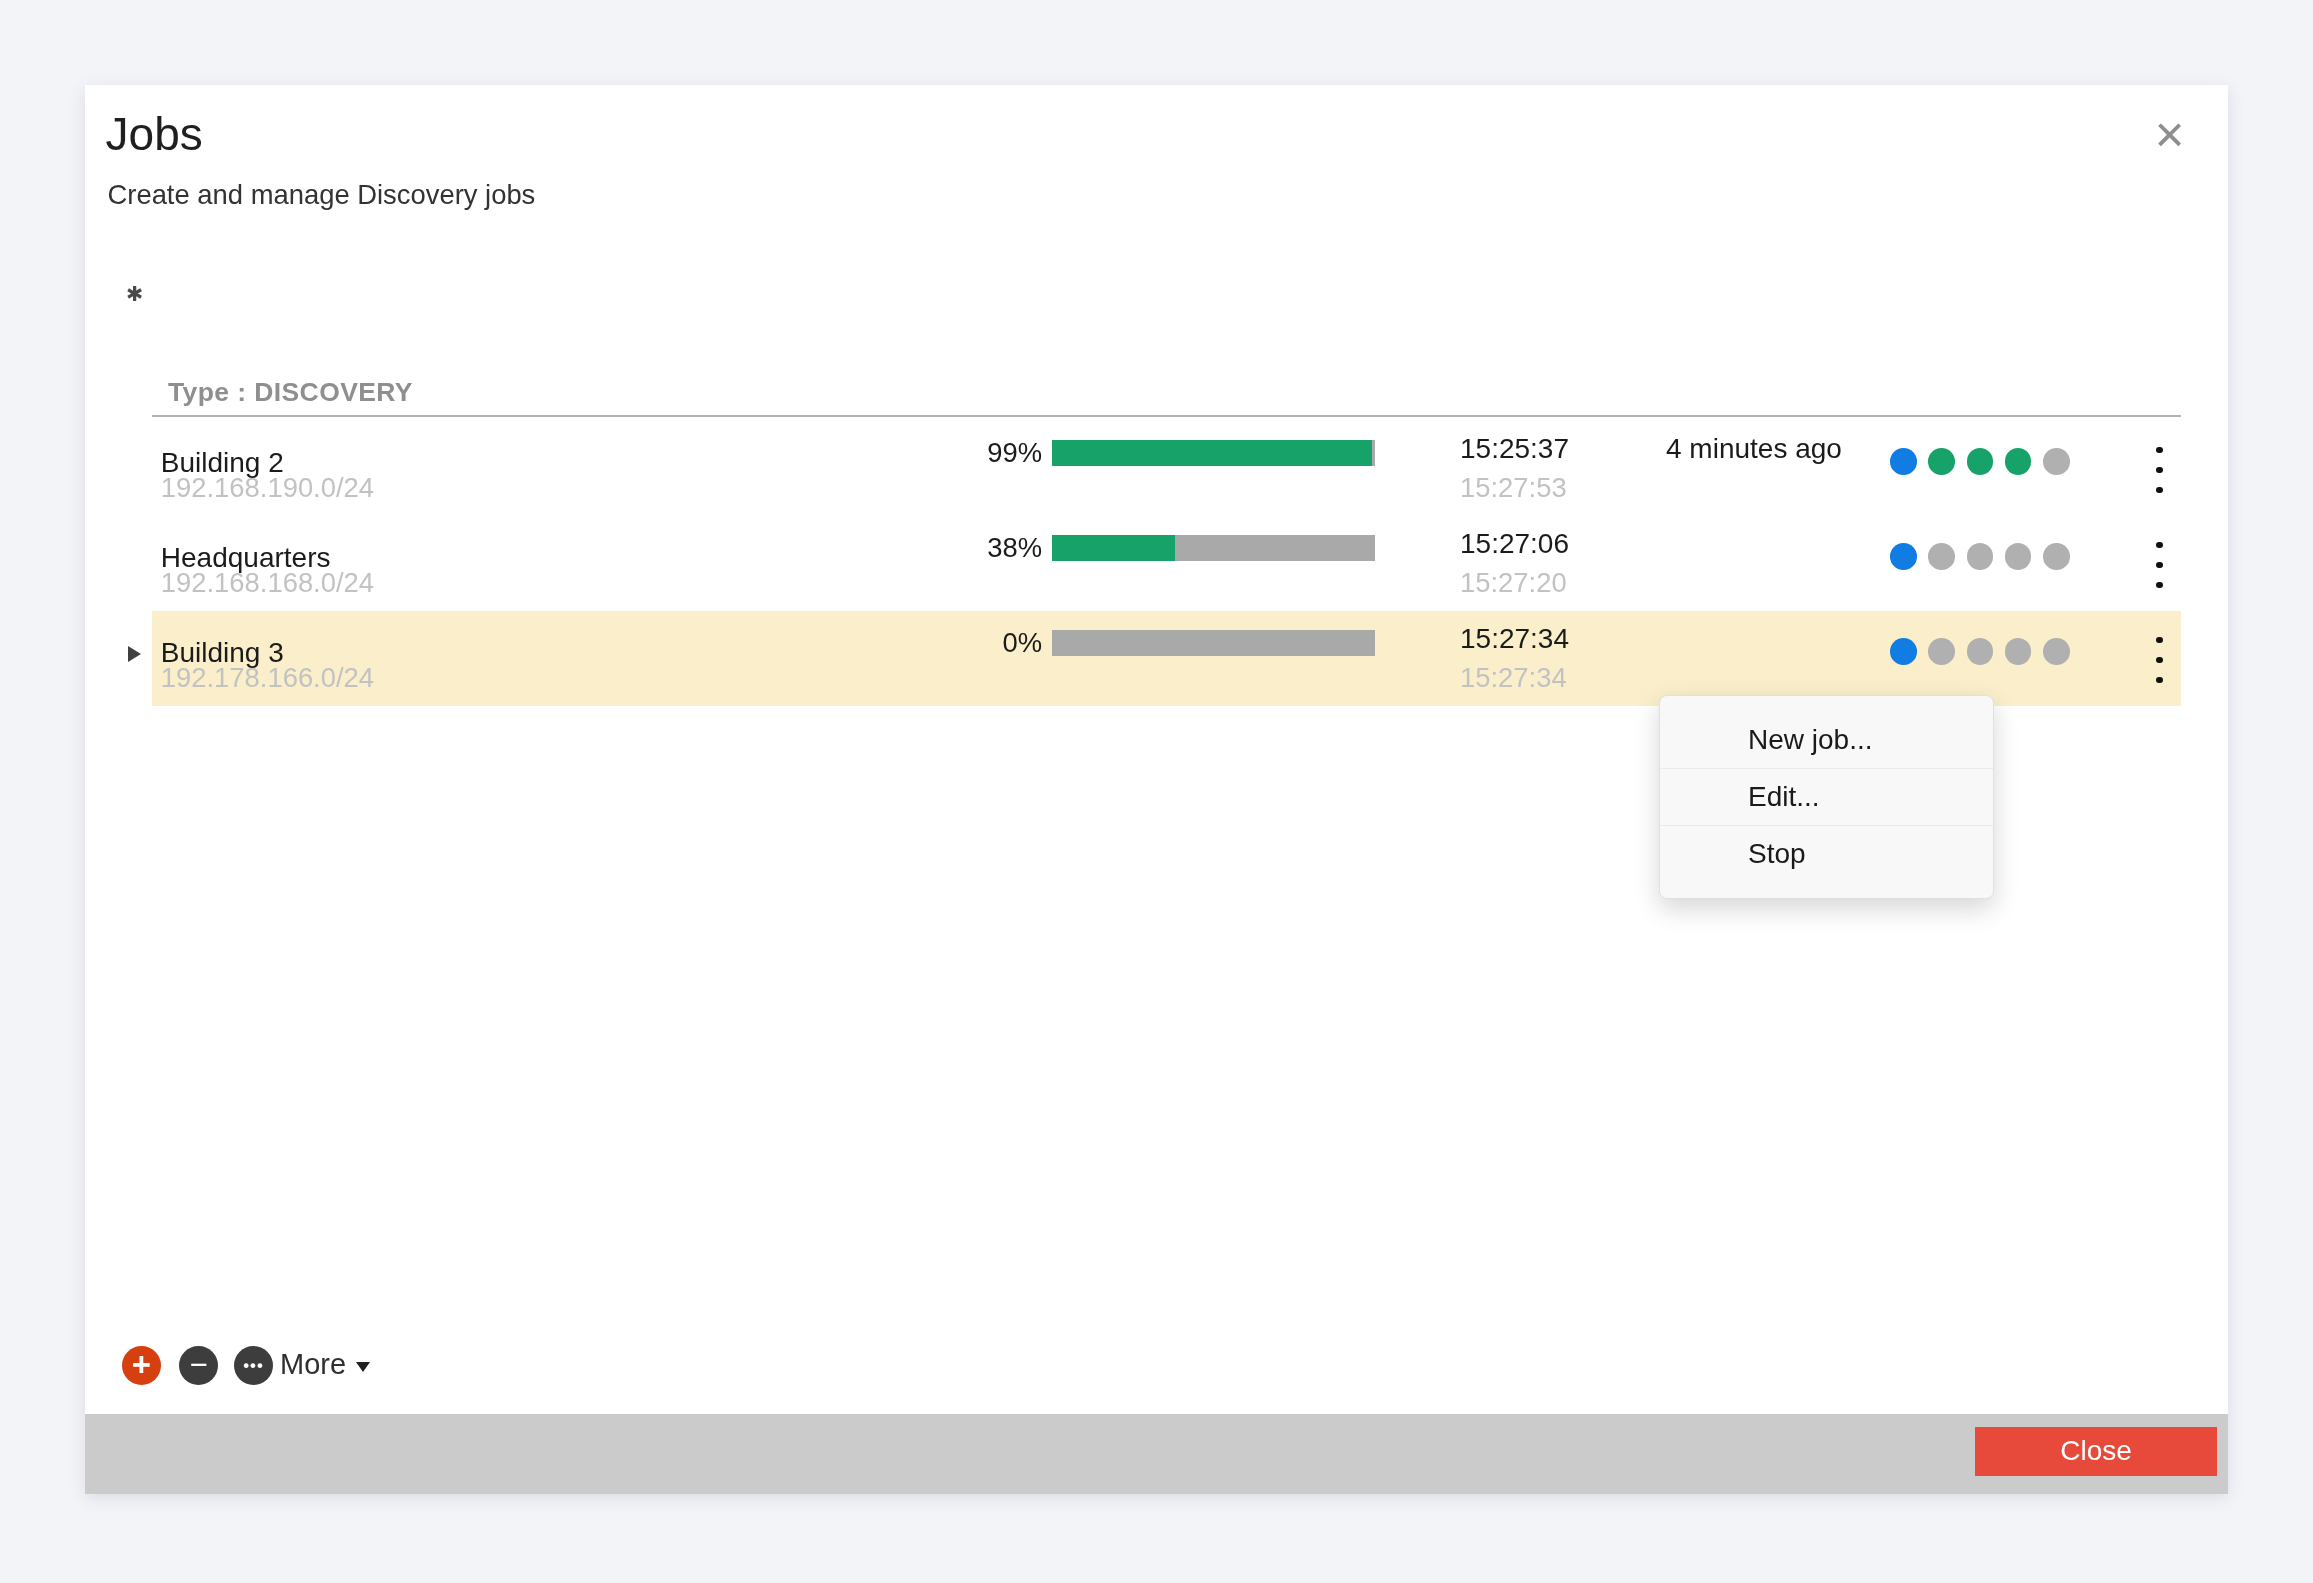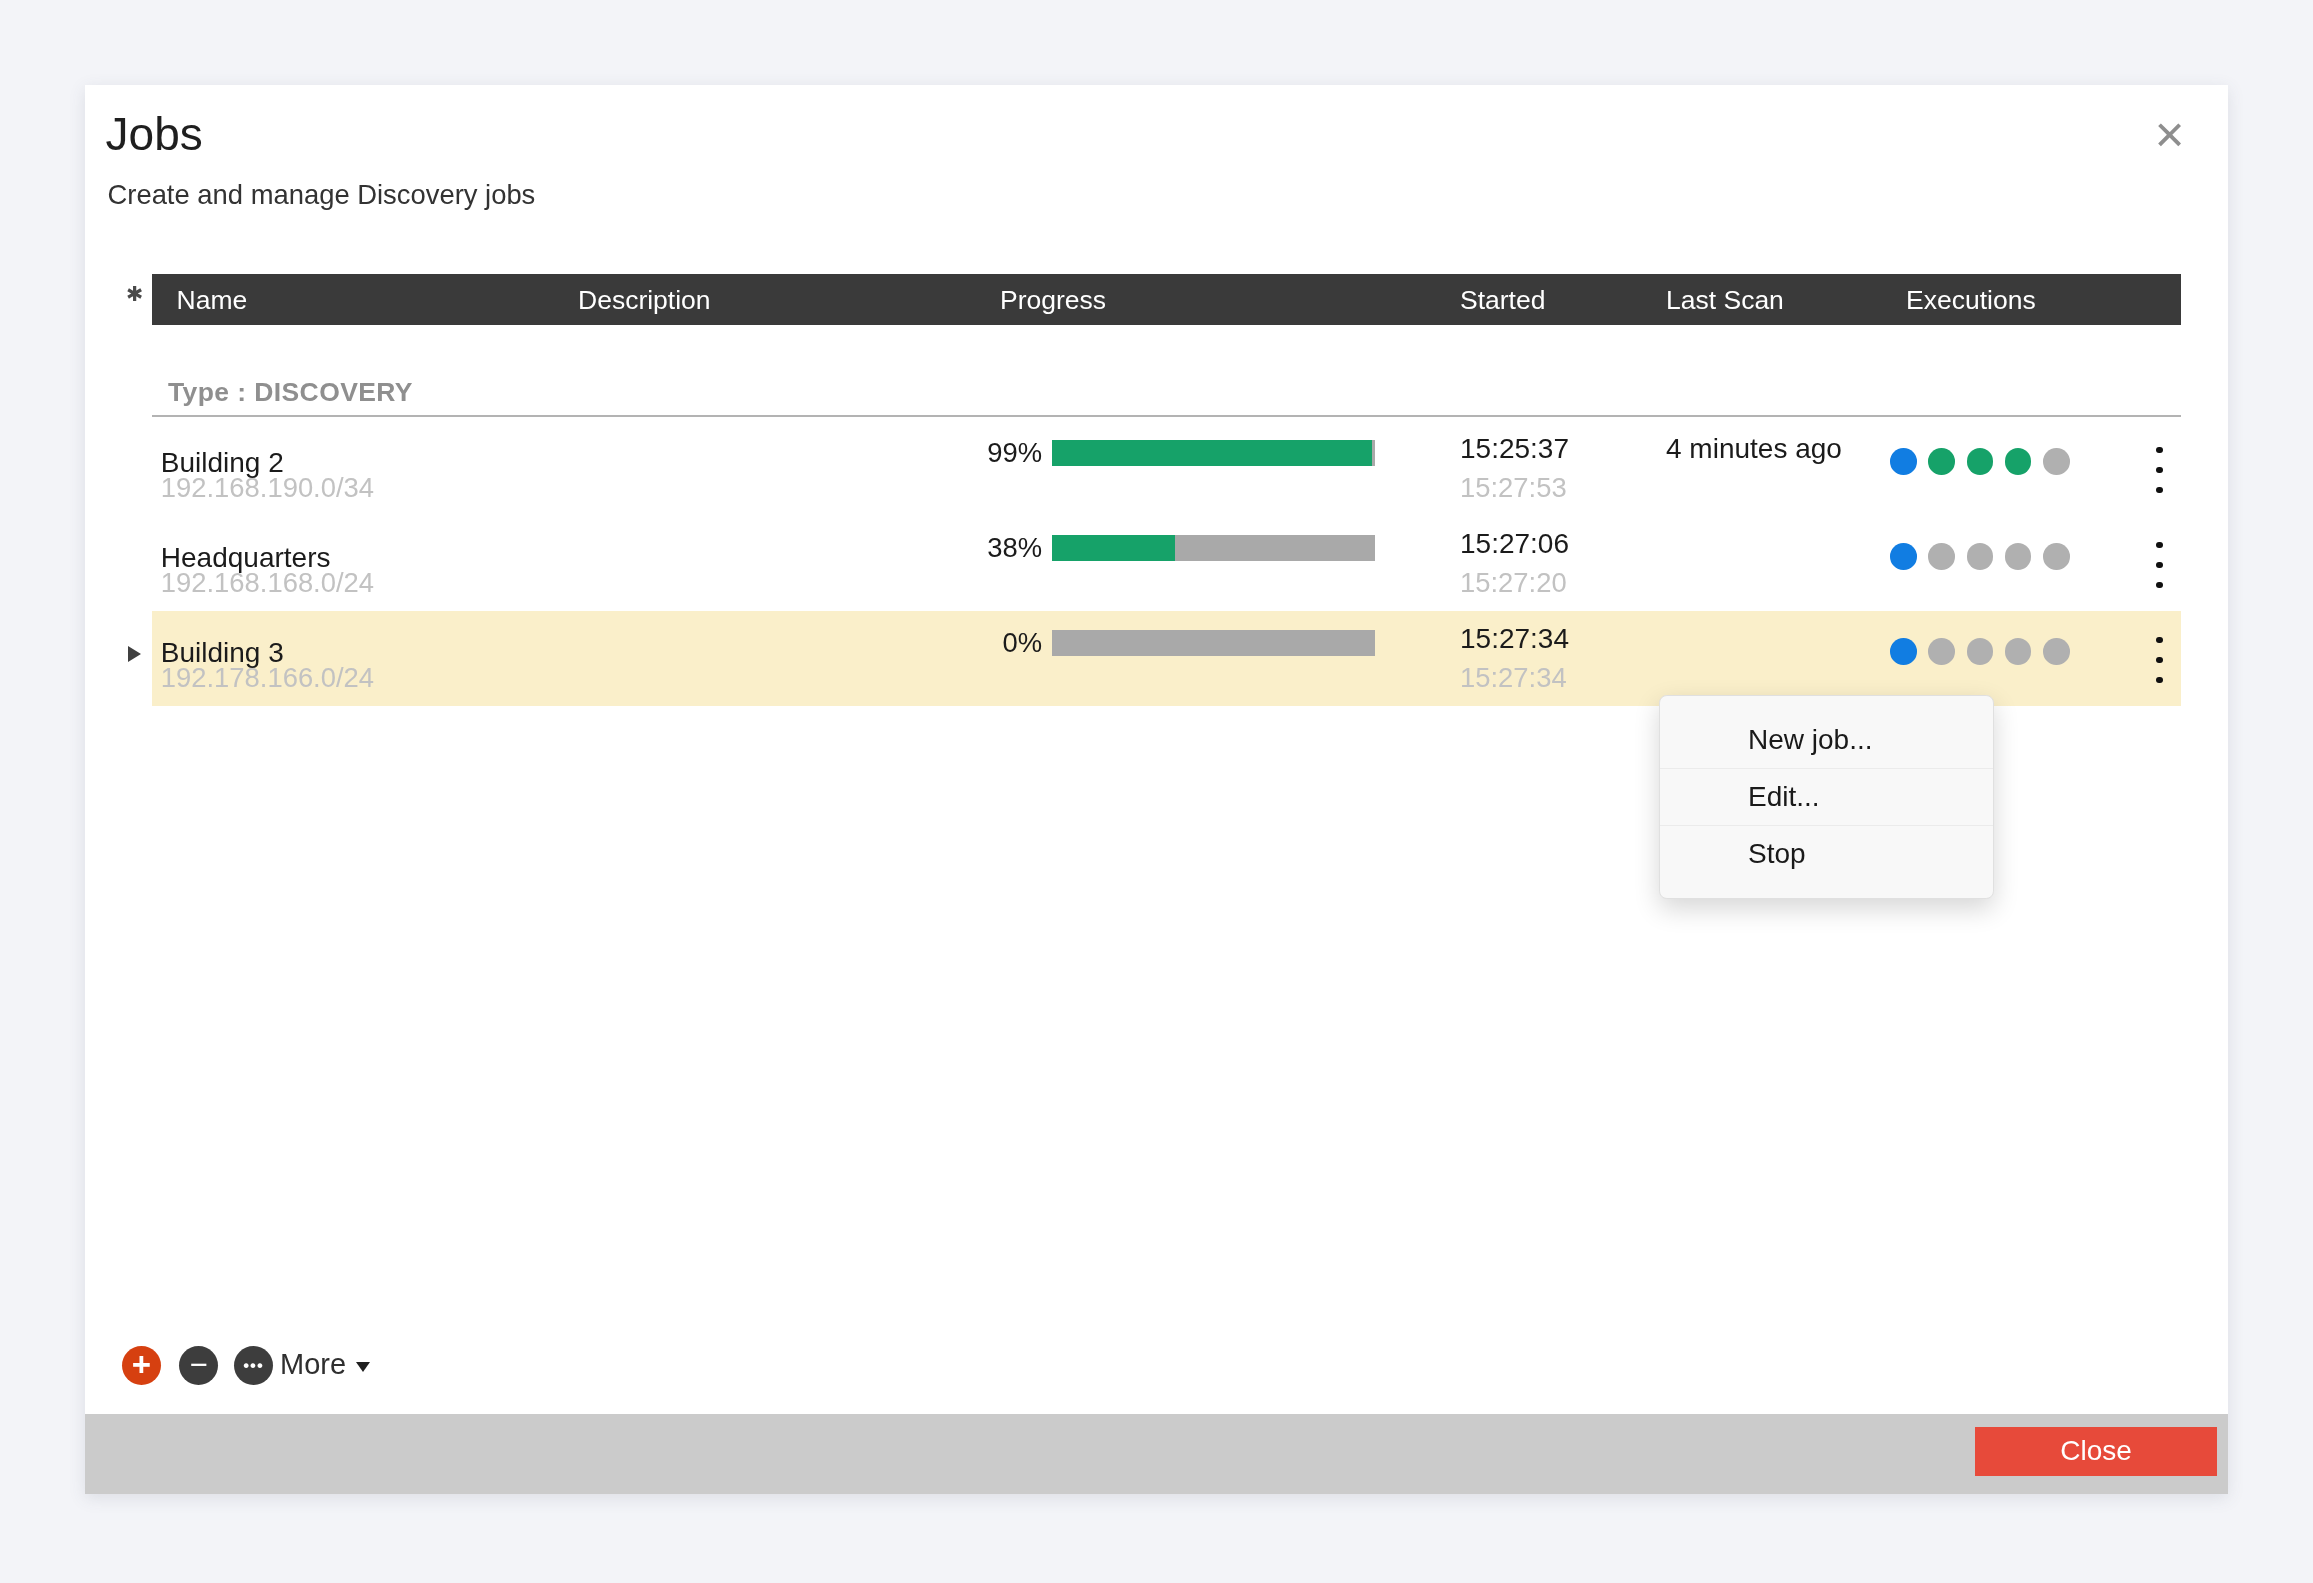--- a/index.html
+++ b/index.html
@@ -79,36 +79,28 @@
 <body>
 
 <div class="dialog">
 
   <div class="abs title">Jobs</div>
   <div class="abs subtitle">Create and manage Discovery jobs</div>
   <div class="abs close-x">✕</div>
 
   <div class="abs gear">✱</div>
 
-  <div class="abs thead" style="background: rgb(58, 58, 58);">
-    <div class="col c0">Name</div>
-    <div class="col c1">Description</div>
-    <div class="col c2">Progress</div>
-    <div class="col c3">Started</div>
-    <div class="col c4">Last Scan</div>
-    <div class="col c5">Executions</div>
-  </div>
 
   <div class="abs group-label">Type : DISCOVERY</div>
   <div class="abs divider"></div>
 
   <div class="abs rows">
       <div class="row">
     <div class="name">Building 2</div>
-    <div class="subnet">192.168.190.0/34</div>
+    <div class="subnet">192.168.190.0/24</div>
     <div class="pct">99%</div>
     <div class="bar" style="background: rgb(169, 169, 169);">
       <div class="bar-fill" style="width: 99%; background: rgb(22, 162, 105);"></div>
     </div>
     <div class="started">15:25:37</div>
     <div class="started-sub">15:27:53</div>
     <div class="lastscan">4 minutes ago</div>
     <div class="dots">
           <span class="dot" style="background: rgb(17, 125, 226);"></span>
           <span class="dot" style="background: rgb(22, 162, 105);"></span>

